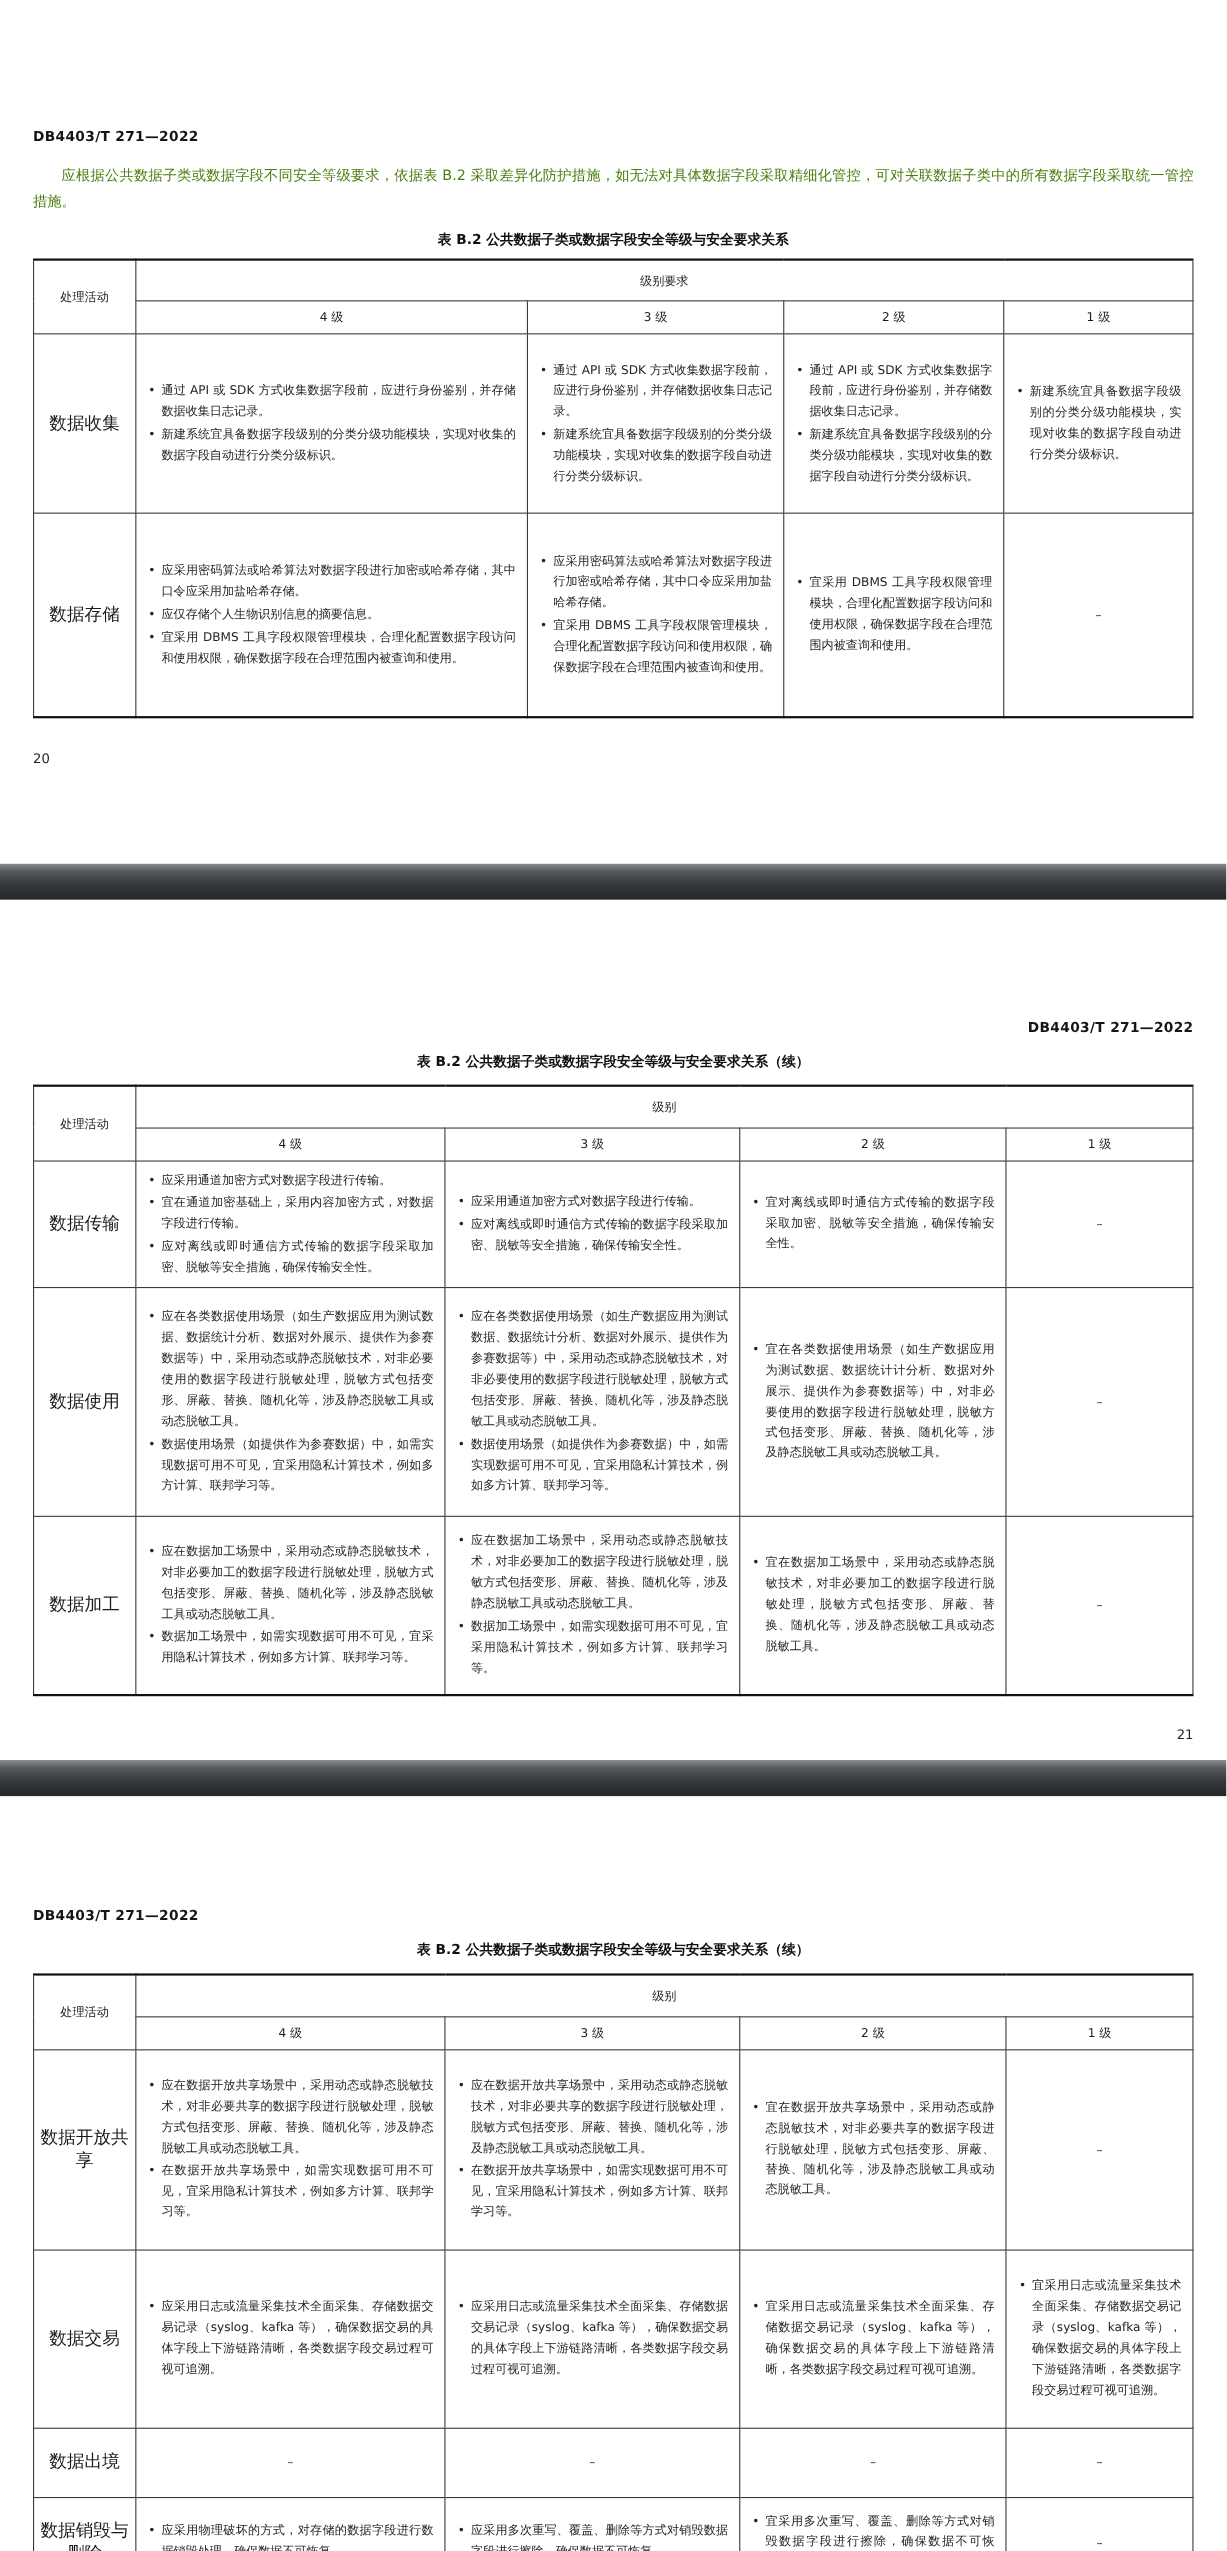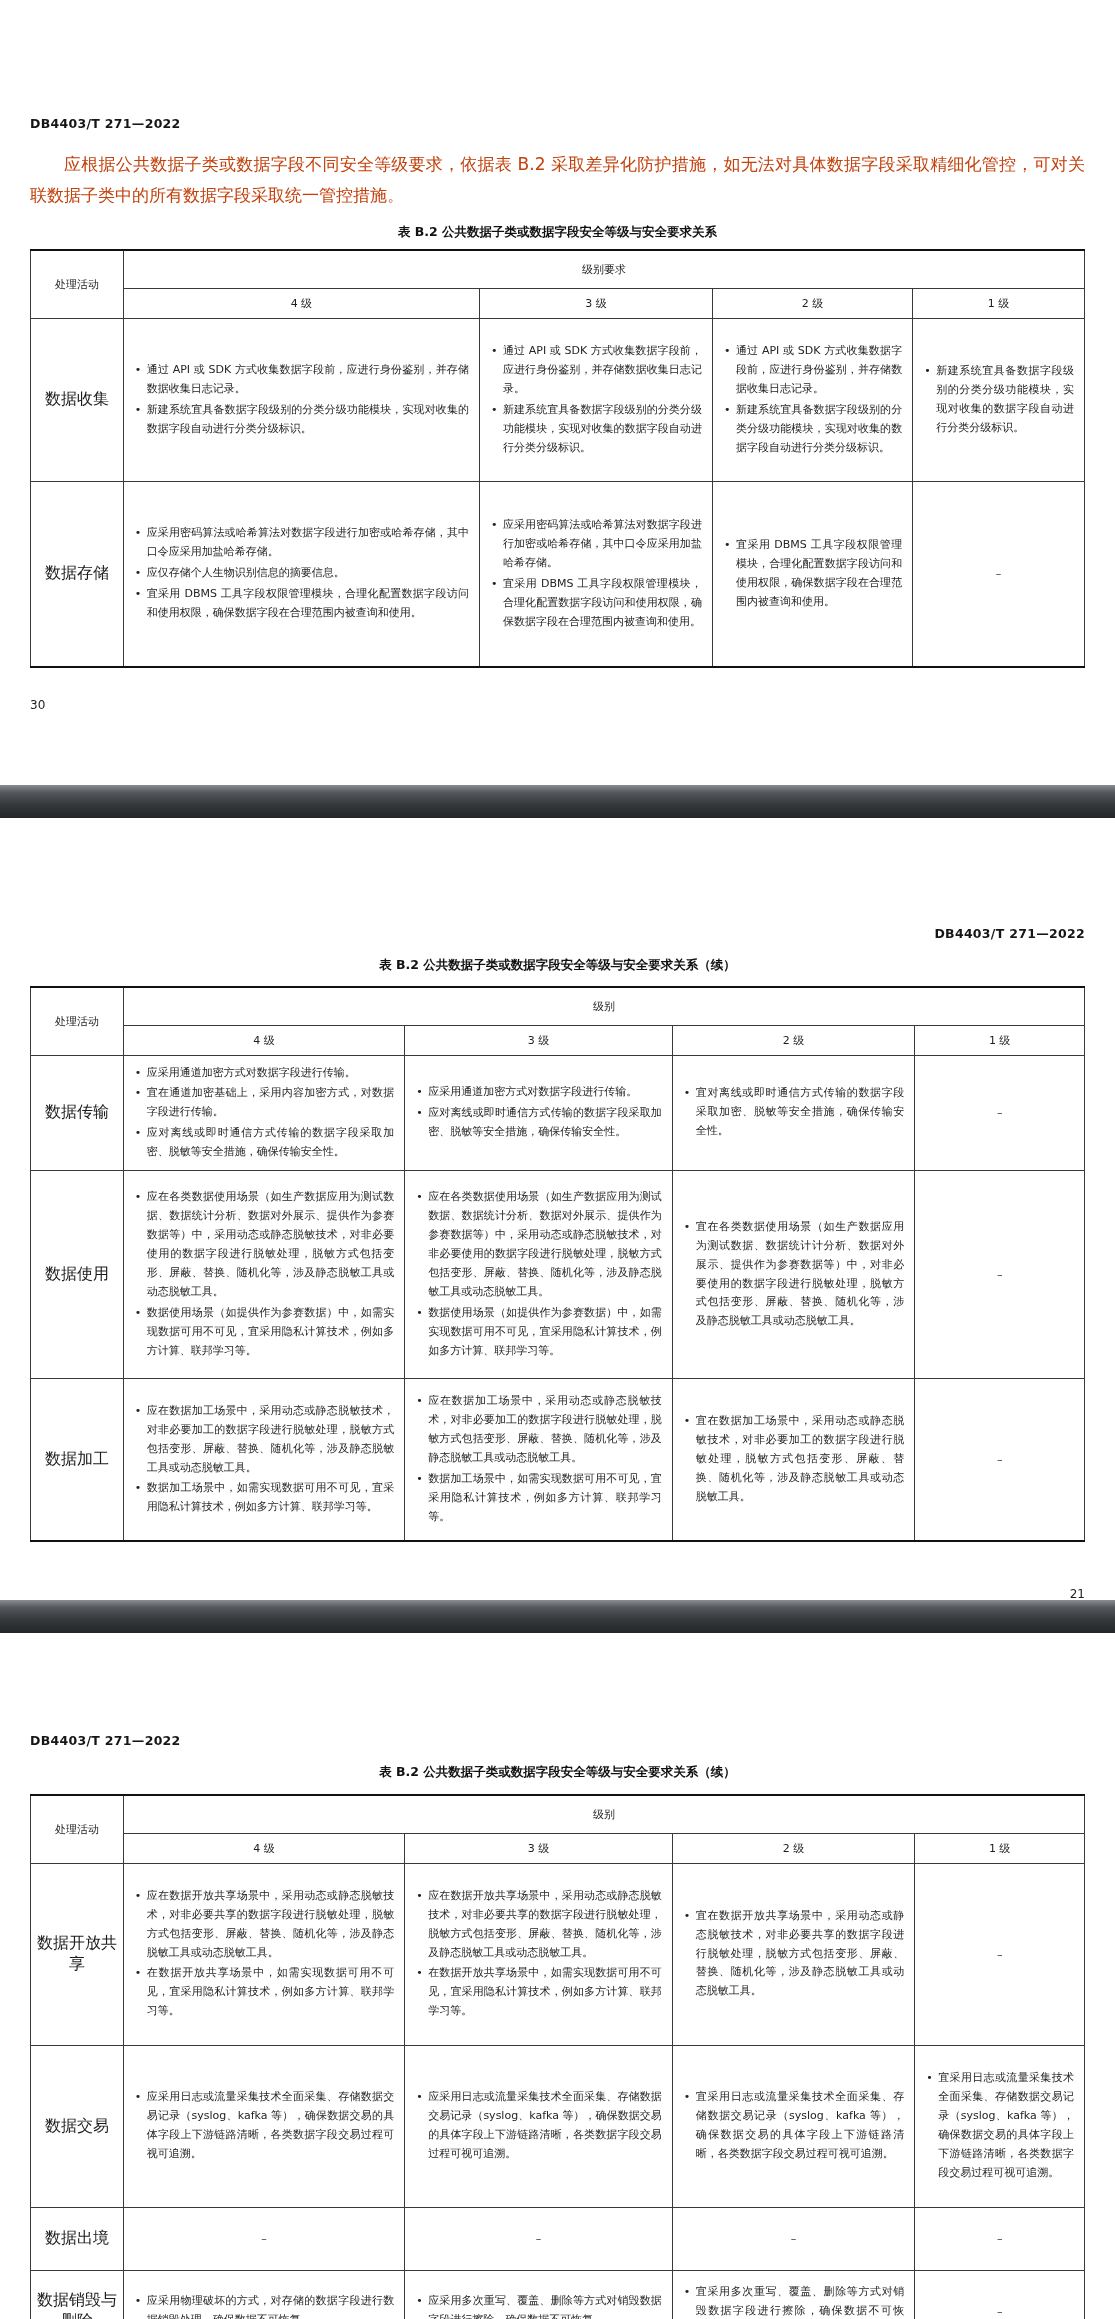--- a/index.html
+++ b/index.html
@@ -13,22 +13,22 @@
   .page-2{height:782px;padding:80px 30px 0 30px;}
   .page-3{height:686px;padding:72px 30px 0 30px;}
   .page-separator{
     height:33px;width:100%;
     background:linear-gradient(180deg,#8a8e91 0%,#55595d 22%,#34383b 60%,#232629 100%);
   }
   .doc-header{font-size:12.5px;font-weight:600;letter-spacing:.3px;color:#161616;margin-top:28px;}
   .doc-header.right{text-align:right;}
   .section-heading{font-size:13.5px;font-weight:bold;margin:40px 0 0 0;color:#111;}
   .body-paragraph{
-    margin:18px 0 0 0;font-size:17px;line-height:1.8;text-indent:2em;
-    text-align:justify;color:#c2410c;
+    margin:18px 0 0 0;font-size:13px;line-height:1.8;text-indent:2em;
+    text-align:justify;color:#4d7c0f;
   }
   .table-caption{
     margin-top:16px;text-align:center;font-weight:bold;font-size:12.5px;color:#111;
   }
   .page-1 .table-caption{margin-top:14px;}
   table.req-table{
     width:100%;border-collapse:collapse;table-layout:fixed;
     margin-top:8px;
     border-top:2px solid #111;border-bottom:2px solid #111;
     font-size:11px;
@@ -65,21 +65,21 @@
   .t1 tbody tr:nth-child(1) td{height:150px;}
   .t1 tbody tr:nth-child(2) td{height:172px;}
   .t2 tbody tr:nth-child(1) td{height:102px;}
   .t2 tbody tr:nth-child(2) td{height:195px;}
   .t2 tbody tr:nth-child(3) td{height:149px;}
   .t3 tbody tr:nth-child(1) td{height:169px;}
   .t3 tbody tr:nth-child(2) td{height:149px;}
   .t3 tbody tr:nth-child(3) td{height:54px;}
   .t3 tbody tr:nth-child(4) td{height:69px;}
   .page-number{font-size:12px;color:#222;margin-top:30px;}
-  .page-number.right{text-align:right;margin-top:45px;}
+  .page-number.right{text-align:right;margin-top:28px;}
 </style>
 </head>
 <body>
 
 <div>
 
   <section class="page page-1">
     <div class="doc-header">DB4403/T 271—2022</div>
     <p class="body-paragraph">应根据公共数据子类或数据字段不同安全等级要求，依据表 B.2 采取差异化防护措施，如无法对具体数据字段采取精细化管控，可对关联数据子类中的所有数据字段采取统一管控措施。</p>
     <div class="table-caption">表 B.2  公共数据子类或数据字段安全等级与安全要求关系</div>
@@ -147,21 +147,21 @@
             </td>
             <td class="req">
               <ul class="bullets">
                 <li>宜采用 DBMS 工具字段权限管理模块，合理化配置数据字段访问和使用权限，确保数据字段在合理范围内被查询和使用。</li>
               </ul>
             </td>
             <td class="dash">–</td>
           </tr>
         </tbody>
       </table>
-    <div class="page-number">30</div>
+    <div class="page-number">20</div>
   </section>
 
   <div class="page-separator"></div>
 
   <section class="page page-2">
     <div class="doc-header right">DB4403/T 271—2022</div>
     <div class="table-caption">表 B.2  公共数据子类或数据字段安全等级与安全要求关系（续）</div>
     <table class="req-table t2">
         <colgroup>
           <col>

